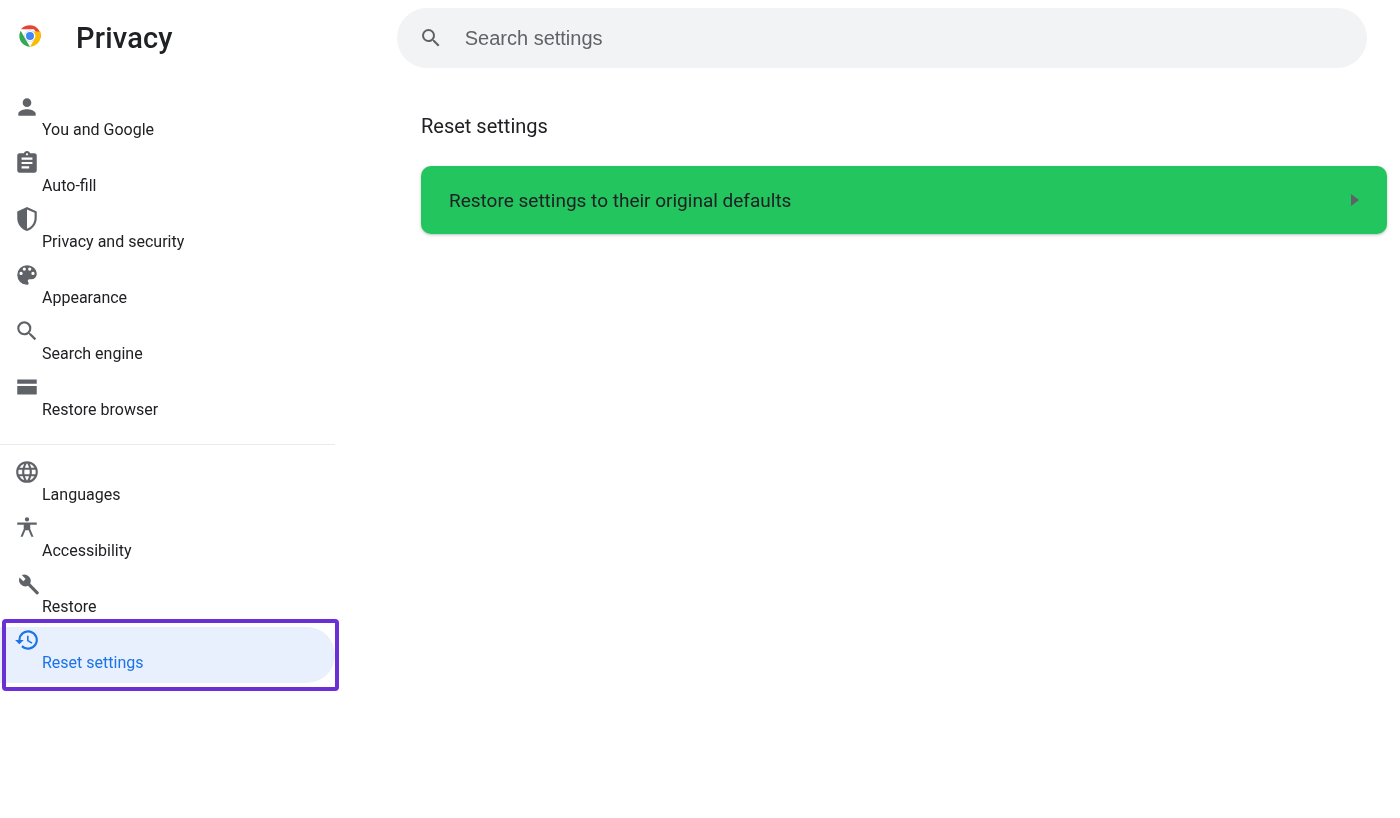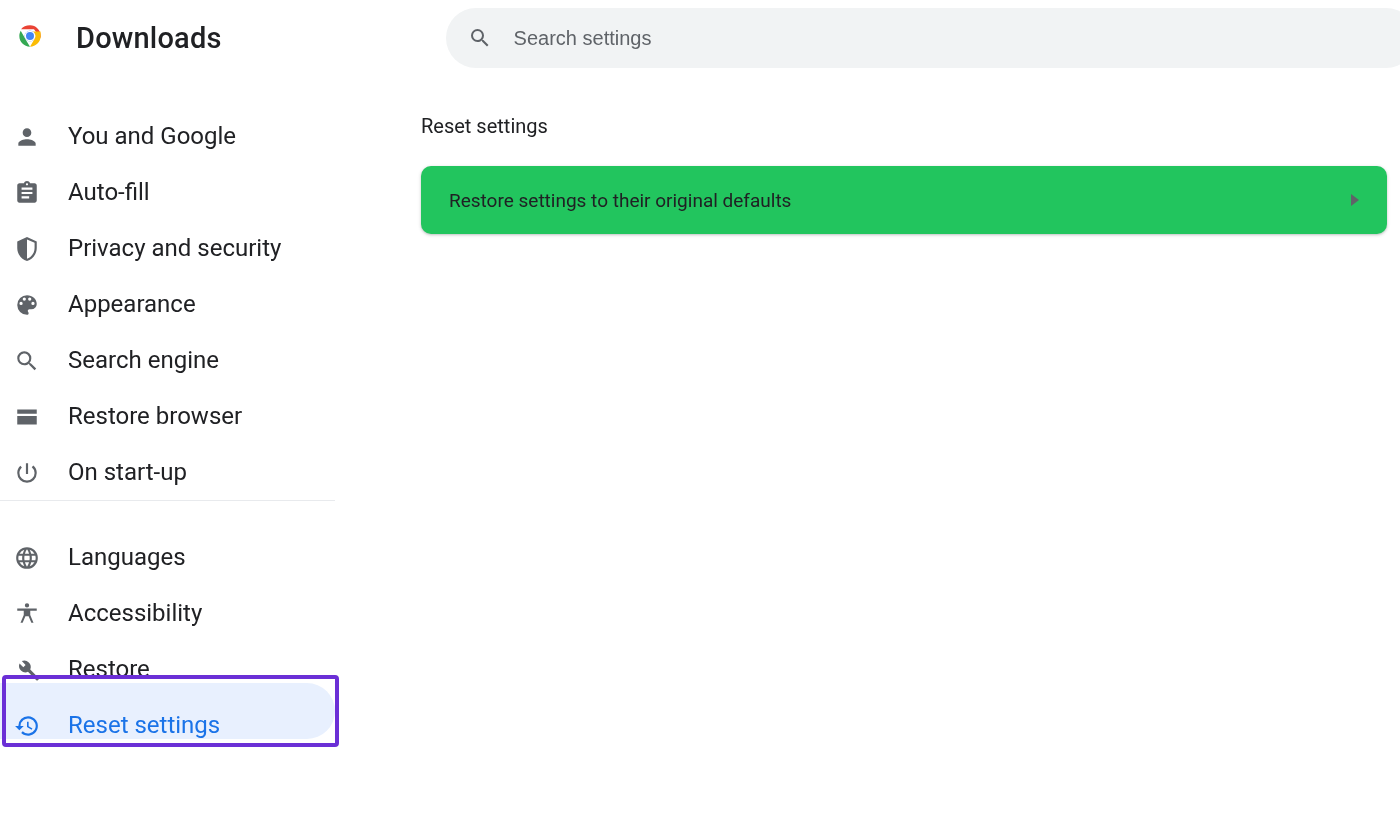--- a/index.html
+++ b/index.html
@@ -28,21 +28,20 @@
     margin-left: 30px;
     color: #202124;
     letter-spacing: 0.2px;
   }
   .search-wrap {
     flex: 1;
     margin-left: 224px;
     margin-right: 10px;
     display: flex;
     align-items: center;
-    justify-content: center;
   }
   .search-box {
     width: 970px;
     height: 60px;
     background: #f1f3f4;
     border-radius: 30px;
     display: flex;
     align-items: center;
     padding: 0 22px;
   }
@@ -65,27 +64,28 @@
 
   .layout {
     display: flex;
   }
   .sidebar {
     width: 335px;
     padding-top: 18px;
   }
   .nav-item {
     display: flex;
-    align-items: flex-end;
+    align-items: flex-start;
     height: 56px;
     padding-left: 14px;
     border-radius: 0 28px 28px 0;
     cursor: pointer;
-    font-size: 24px;
-    color: #202124;
+    font-size: 16px;
+    color: #202124;
+    flex-direction: column;
   }
   .nav-item .icon {
     width: 26px;
     height: 26px;
     fill: #5f6368;
     flex-shrink: 0;
   }
   .nav-item .label {
     margin-left: 28px;
   }
@@ -156,21 +156,21 @@
     <svg class="chrome-logo" viewBox="0 0 48 48">
       <circle cx="24" cy="24" r="22" fill="#fff"></circle>
       <path fill="#EA4335" d="M24 8c8.8 0 16 7.2 16 16 0 1.1-.1 2.1-.3 3.1L30 14H10.6C13.3 10.3 18.3 8 24 8z"></path>
       <path fill="#4285F4" d="M24 16c4.4 0 8 3.6 8 8s-3.6 8-8 8-8-3.6-8-8 3.6-8 8-8z"></path>
       <path fill="#34A853" d="M24 40c-8.8 0-16-7.2-16-16 0-2.9.8-5.6 2.1-7.9L19 32l5 8z"></path>
       <path fill="#FBBC05" d="M40 24c0 8.8-7.2 16-16 16l7.4-12.8c.4-1 .6-2.1.6-3.2 0-2.9-1.6-5.5-3.9-6.9H39.7c.2 1 .3 2 .3 2.9z"></path>
       <circle cx="24" cy="24" r="7" fill="#4285F4"></circle>
       <circle cx="24" cy="24" r="7" fill="none" stroke="#fff" stroke-width="2"></circle>
     </svg>
   </span>
-  <div class="header-title">Downloads</div>
+  <div class="header-title">Privacy</div>
   <div class="search-wrap">
     <div class="search-box">
       <svg class="search-icon" viewBox="0 0 24 24">
           <path d="M15.5 14h-.79l-.28-.27A6.471 6.471 0 0016 9.5 6.5 6.5 0 109.5 16c1.61 0 3.09-.59 4.23-1.57l.27.28v.79l5 4.99L20.49 19l-4.99-5zm-6 0C7.01 14 5 11.99 5 9.5S7.01 5 9.5 5 14 7.01 14 9.5 11.99 14 9.5 14z"></path>
         </svg>
       <input class="search-input" type="text" placeholder="Search settings" style="">
     </div>
   </div>
 </div>
 
@@ -212,26 +212,20 @@
       <span class="label">Search engine</span>
     </div>
 
     <div class="nav-item">
       <svg class="icon" viewBox="0 0 24 24">
           <path d="M3 5h18v4H3V5zm0 6h18v8H3v-8zm2-4h4v1H5V7z"></path>
         </svg>
       <span class="label">Restore browser</span>
     </div>
 
-    <div class="nav-item">
-      <svg class="icon" viewBox="0 0 24 24">
-          <path d="M13 3h-2v10h2V3zm4.83 2.17-1.42 1.42A6.92 6.92 0 0 1 19 12a7 7 0 1 1-14 0c0-2.05.88-3.9 2.29-5.19L5.87 5.39A8.93 8.93 0 0 0 3 12a9 9 0 0 0 18 0 8.93 8.93 0 0 0-3.17-6.83z"></path>
-        </svg>
-      <span class="label">On start-up</span>
-    </div>
 
     <div class="divider"></div>
 
     <div class="nav-item">
       <svg class="icon" viewBox="0 0 24 24">
           <path d="M12 2a10 10 0 1 0 .001 20.001A10 10 0 0 0 12 2zm6.93 6h-3.06a15.7 15.7 0 0 0-1.38-3.56A8.03 8.03 0 0 1 18.93 8zM12 4c.83 1.2 1.48 2.53 1.91 4h-3.82c.43-1.47 1.08-2.8 1.91-4zM4.26 14a7.9 7.9 0 0 1 0-4h3.38a16.5 16.5 0 0 0 0 4H4.26zm.81 2h3.06c.32 1.25.78 2.45 1.38 3.56A8.03 8.03 0 0 1 5.07 16zM8.13 8H5.07a8.03 8.03 0 0 1 4.44-3.56A15.7 15.7 0 0 0 8.13 8zM12 20c-.83-1.2-1.48-2.53-1.91-4h3.82c-.43 1.47-1.08 2.8-1.91 4zm2.34-6H9.66a14.7 14.7 0 0 1 0-4h4.68a14.7 14.7 0 0 1 0 4zm.17 5.56c.6-1.11 1.06-2.31 1.38-3.56h3.06a8.03 8.03 0 0 1-4.44 3.56zM16.36 14a16.5 16.5 0 0 0 0-4h3.38a7.9 7.9 0 0 1 0 4h-3.38z"></path>
         </svg>
       <span class="label">Languages</span>
     </div>
 

